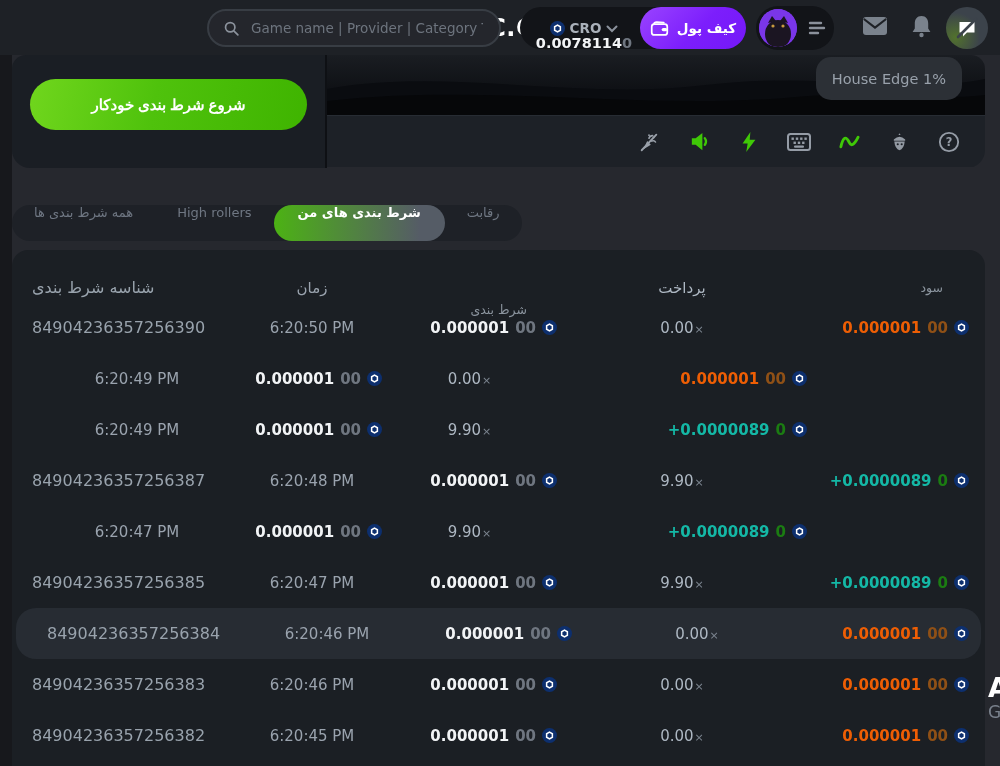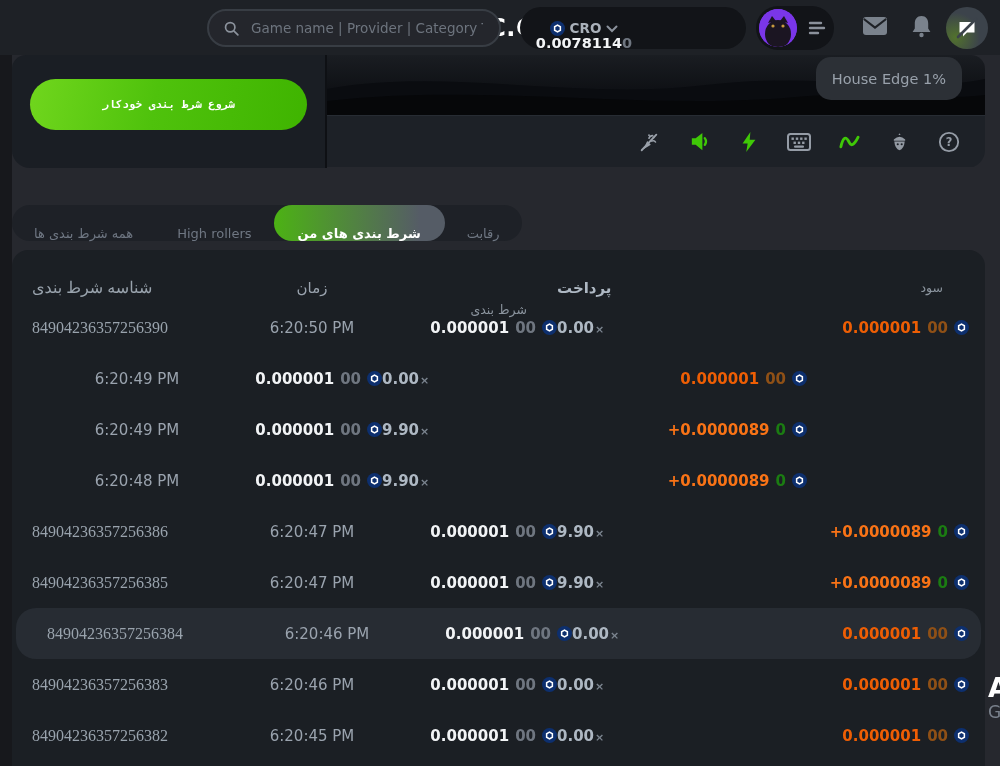--- a/index.html
+++ b/index.html
@@ -34,58 +34,58 @@
   .bell{position:absolute;left:910px;top:14px;}
   .chat{position:absolute;left:946px;top:7px;width:42px;height:42px;border-radius:50%;
         background:radial-gradient(circle at 22% 72%,#52722d 0%,#3c434b 55%);display:flex;align-items:center;justify-content:center;}
 
   
   .left-strip{position:absolute;left:0;top:55px;width:12px;bottom:0;background:#17181c;}
   .game-card{position:absolute;left:12px;top:55px;width:973px;height:113px;display:flex;}
   .bet-panel{width:313px;background:#1a1e24;border-radius:14px 0 0 18px;position:relative;}
   .autobet{position:absolute;left:18px;top:24px;width:277px;height:51px;border:0;border-radius:26px;cursor:pointer;
            background:linear-gradient(100deg,#70d61d 0%,#4fc20c 45%,#3fb400 100%);
-           color:#fff;font-size:11px;font-weight:700;font-family:Liberation Mono, monospace;}
+           color:#fff;font-size:15px;font-weight:700;font-family:Liberation Serif, serif;}
   .gsep{width:2px;background:#0e1014;}
   .game-area{flex:1;position:relative;border-radius:0 14px 18px 0;overflow:hidden;}
   .canvas{height:60px;background:linear-gradient(180deg,#1a1d22 0%,#0c0e12 70%);position:relative;overflow:hidden;}
   .canvas svg{position:absolute;left:0;bottom:0;width:100%;height:100%;}
   .house-edge{position:absolute;right:23px;top:2px;height:43px;padding:0 16px;border-radius:15px;background:#2c3036;
               display:flex;align-items:center;color:#99a1ab;font-size:14.5px;}
   .toolbar{height:51px;background:#1d2127;border-top:1px solid #272c33;display:flex;align-items:center;
            justify-content:flex-end;gap:26px;padding-right:24px;}
   .tbtn{background:none;border:0;padding:0;cursor:pointer;width:24px;height:24px;display:flex;align-items:center;justify-content:center;}
 
   
   .tabs{position:absolute;left:12px;top:205px;height:36px;background:#1e2127;border-radius:18px;
         display:flex;align-items:center;}
   .tab{height:36px;border:0;background:none;border-radius:18px;padding:0 22px;cursor:pointer;
-       color:#6f7783;font-size:13px;font-family:inherit;display:flex;align-items:flex-end;white-space:nowrap;}
+       color:#6f7783;font-size:13px;font-family:inherit;display:flex;align-items:flex-start;white-space:nowrap;}
   .tab.active{background:linear-gradient(90deg,#4cb214 0%,#555c66 85%);color:#fff;font-weight:700;padding:0 24px;}
 
   
   .table-card{position:absolute;left:12px;top:250px;width:973px;bottom:-6px;background:#1b1f24;border-radius:16px 16px 0 0;
               padding-top:8px;box-sizing:border-box;overflow:hidden;}
   .grid{display:grid;grid-template-columns:210px 140px 175px 250px 1fr;align-items:center;
         padding:0 16px 0 20px;}
   .thead{height:44px;color:#8b949e;font-size:12.5px;}
   .trow{height:51px;cursor:pointer;}
   .trow.hl{background:#272c33;border-radius:20px;margin:0 4px;padding:0 12px 0 31px;}
-  .c-id{text-align:left;color:#99a3ad;font-size:16px;font-family:Liberation Serif, serif;}
+  .c-id{text-align:left;color:#99a3ad;font-size:16px;}
   .c-time{text-align:center;color:#9aa3ae;font-size:15px;}
   .c-bet,.c-profit{text-align:right;display:flex;align-items:center;justify-content:flex-end;gap:6px;}
-  .c-payout{text-align:left;color:#aeb8c3;font-size:15px;font-weight:bold;}
+  .c-payout{text-align:center;color:#aeb8c3;font-size:15px;}
   .c-payout .x{font-size:11px;color:#7c8590;margin-left:1px;}
   .h-bet{padding-right:30px;margin-top:44px;}
   .h-profit{padding-right:26px;}
   .amt b{font-weight:700;color:#f2f4f6;font-style:normal;}
   .amt i{font-weight:700;color:#6f7680;font-style:normal;}
   .trow.loss .c-profit b{color:#ee5e04;}
   .trow.loss .c-profit i{color:#8f5016;}
-  .trow.win .c-profit b{color:#f97316;}
+  .trow.win .c-profit b{color:#14b8a6;}
   .trow.win .c-profit i{color:#1b7c12;}
   .amt{font-size:15px;}
 
   
   .edge{position:absolute;left:988px;top:672px;width:12px;height:70px;overflow:hidden;}
   .edge .l1{position:absolute;left:0;top:0;font-size:27px;font-weight:700;color:#fff;}
   .edge .l2{position:absolute;left:0;top:30px;font-size:17px;color:#79818c;}
 </style>
 </head>
 <body>
@@ -127,20 +127,30 @@
       <span class="cur-code">CRO</span>
       <span>
         <svg width="12" height="8" viewBox="0 0 12 8" fill="none" stroke="#8b929c" stroke-width="2" stroke-linecap="round">
             <path d="M1.5 1.5 L6 6 L10.5 1.5"></path>
           </svg>
       </span>
     </div>
     <div class="cur-bal"><span>0.0078114</span><i>0</i></div>
   </div>
 
+  <button class="wallet-btn">
+    <span>
+      <svg width="19" height="17" viewBox="0 0 22 19" fill="none" stroke="#fff" stroke-width="2" stroke-linecap="round">
+        <rect x="2" y="4.5" width="18" height="12.5" rx="3"></rect>
+        <path d="M4.5 4.5 Q5 1.8 8 2 L16 2.6"></path>
+        <rect x="13.5" y="8.8" width="6.5" height="4" rx="2" fill="#fff" stroke="none"></rect>
+      </svg>
+    </span>
+    <span>کیف پول</span>
+  </button>
 
   <div class="prof">
     <div class="avatar">
       <svg width="38" height="38" viewBox="0 0 38 38">
         <circle cx="19" cy="19" r="19" fill="#7a36e8"></circle>
         <path d="M9 14 L13 7 L17 12 Z" fill="#1b1522"></path>
         <path d="M29 14 L25 7 L21 12 Z" fill="#1b1522"></path>
         <ellipse cx="19" cy="25" rx="13" ry="14" fill="#1b1522"></ellipse>
         <circle cx="14" cy="17" r="1.6" fill="#c89a3f"></circle>
         <circle cx="24" cy="17" r="1.6" fill="#c89a3f"></circle>
@@ -342,20 +352,21 @@
           <i>0</i>
       <span>
         <svg width="15" height="15" viewBox="0 0 24 24">
               <circle cx="12" cy="12" r="12" fill="#0d2f6e"></circle>
           <path d="M12 5.2 17.8 8.5 V12 H15.4 V9.9 L12 7.9 8.6 9.9 V14.1 L12 16.1 15.4 14.1 V12 H17.8 V15.5 L12 18.8 6.2 15.5 V8.5 Z" fill="#fff"></path>
             </svg>
       </span>
     </span>
   </div>
       <div class="grid trow win">
+    <span class="c-id">84904236357256387</span>
     <span class="c-time">6:20:48 PM</span>
     <span class="c-bet amt">
       <b>0.000001</b>
           <i>00</i>
       <span>
         <svg width="15" height="15" viewBox="0 0 24 24">
               <circle cx="12" cy="12" r="12" fill="#0d2f6e"></circle>
           <path d="M12 5.2 17.8 8.5 V12 H15.4 V9.9 L12 7.9 8.6 9.9 V14.1 L12 16.1 15.4 14.1 V12 H17.8 V15.5 L12 18.8 6.2 15.5 V8.5 Z" fill="#fff"></path>
             </svg>
       </span>
@@ -366,21 +377,20 @@
           <i>0</i>
       <span>
         <svg width="15" height="15" viewBox="0 0 24 24">
               <circle cx="12" cy="12" r="12" fill="#0d2f6e"></circle>
           <path d="M12 5.2 17.8 8.5 V12 H15.4 V9.9 L12 7.9 8.6 9.9 V14.1 L12 16.1 15.4 14.1 V12 H17.8 V15.5 L12 18.8 6.2 15.5 V8.5 Z" fill="#fff"></path>
             </svg>
       </span>
     </span>
   </div>
       <div class="grid trow win">
-    <span class="c-id">84904236357256386</span>
     <span class="c-time">6:20:47 PM</span>
     <span class="c-bet amt">
       <b>0.000001</b>
           <i>00</i>
       <span>
         <svg width="15" height="15" viewBox="0 0 24 24">
               <circle cx="12" cy="12" r="12" fill="#0d2f6e"></circle>
           <path d="M12 5.2 17.8 8.5 V12 H15.4 V9.9 L12 7.9 8.6 9.9 V14.1 L12 16.1 15.4 14.1 V12 H17.8 V15.5 L12 18.8 6.2 15.5 V8.5 Z" fill="#fff"></path>
             </svg>
       </span>

